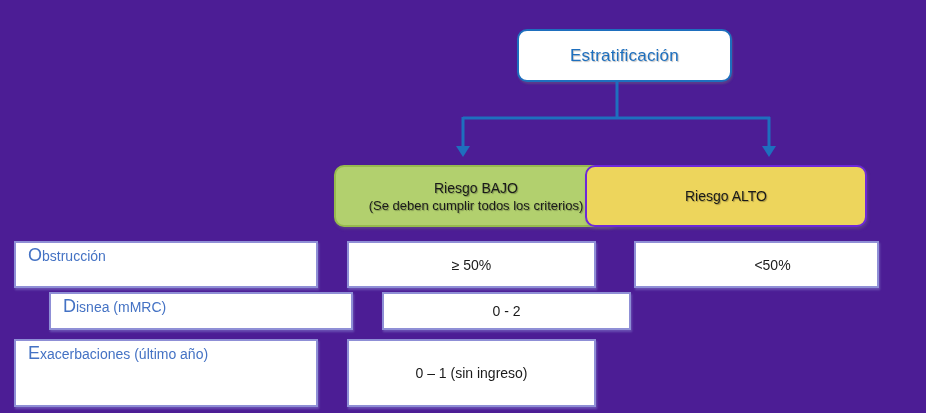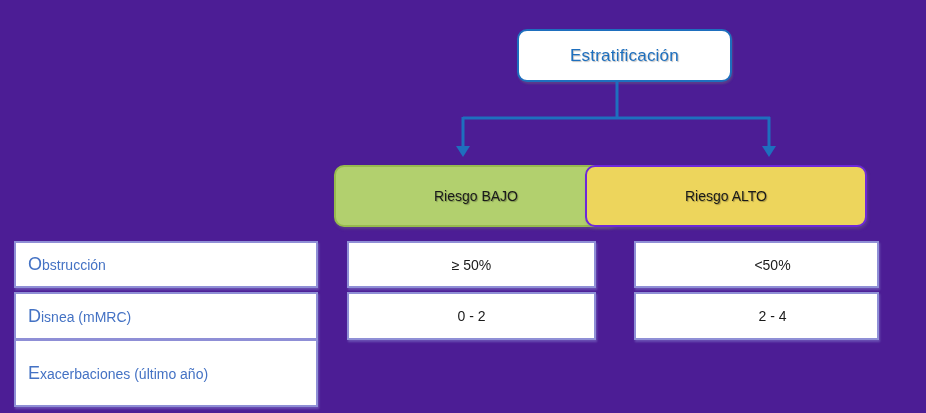--- a/index.html
+++ b/index.html
@@ -27,37 +27,37 @@
     color:#1a1a1a;text-align:center;margin-top:8px;
   }
   .risk-box .risk-title{font-size:14px;text-shadow:1px 1px 1px rgba(0,0,0,0.30);}
   .risk-box .risk-sub{font-size:13px;margin-top:2px;text-shadow:1px 1px 1px rgba(0,0,0,0.30);}
   .risk-low{left:334px;width:280px;background:#b2d06e;border:2px solid #97ba4e;}
   .risk-high{left:585px;width:278px;background:#edd55c;border:2px solid #6d28d9;}
   
   .label-box{
     position:absolute;left:14px;width:304px;background:#ffffff;
     border:2px solid #8f8fd6;box-sizing:border-box;
-    display:flex;flex-direction:column;justify-content:center;
+    display:flex;flex-direction:column;justify-content:space-between;
     padding-left:12px;color:#4472c4;font-size:14px;line-height:1.35;
     box-shadow:1px 2px 2px rgba(143,143,214,0.45);
   }
   .label-line1::first-letter{font-size:18px;}
   .label-sub{font-size:10px;}
   
   .val-box{
     position:absolute;background:#ffffff;border:2px solid #8f8fd6;box-sizing:border-box;
     display:flex;align-items:center;justify-content:center;
     color:#1a1a1a;font-size:14px;
     box-shadow:1px 2px 2px rgba(143,143,214,0.45);
   }
   .col-low{left:347px;width:249px;text-align:center;}
   .col-high{left:634px;width:245px;padding-left:32px;}
   .r1{top:241px;height:47px;}
-  .r2{top:292px;height:48px;}
+  .r2{top:292px;height:38px;margin-left:35px;}
   .r3{top:339px;height:68px;}
 </style>
 </head>
 <body>
 
 <div class="canvas">
 
   <div class="title-box">
     <span>Estratificación</span>
   </div>
@@ -70,37 +70,38 @@
       <path d="M769 117 V147"></path>
     </g>
     <g fill="#1e6fbe" stroke="none">
       <polygon points="456,146 470,146 463,157"></polygon>
       <polygon points="762,146 776,146 769,157"></polygon>
     </g>
   </svg>
 
   <div class="risk-box risk-low">
     <div class="risk-title">Riesgo BAJO</div>
+    <div class="risk-sub">(Se deben cumplir todos los criterios)</div>
   </div>
 
   <div class="risk-box risk-high">
     <div class="risk-title">Riesgo ALTO</div>
   </div>
 
   <div class="label-box r1">
     <div class="label-line1">Obstrucción</div>
   </div>
 
   <div class="label-box r2">
     <div class="label-line1">Disnea (mMRC)</div>
   </div>
 
   <div class="label-box r3">
     <div class="label-line1">Exacerbaciones (último año)</div>
   </div>
 
   <div class="val-box col-low r1">≥ 50%</div>
   <div class="val-box col-low r2">0 - 2</div>
+  <div class="val-box col-low r3">0 – 1 (sin ingreso)</div>
 
   <div class="val-box col-high r1">&lt;50%</div>
-  <div class="val-box col-high r2">2 - 4</div>
 
 </div>
 
 </body></html>

